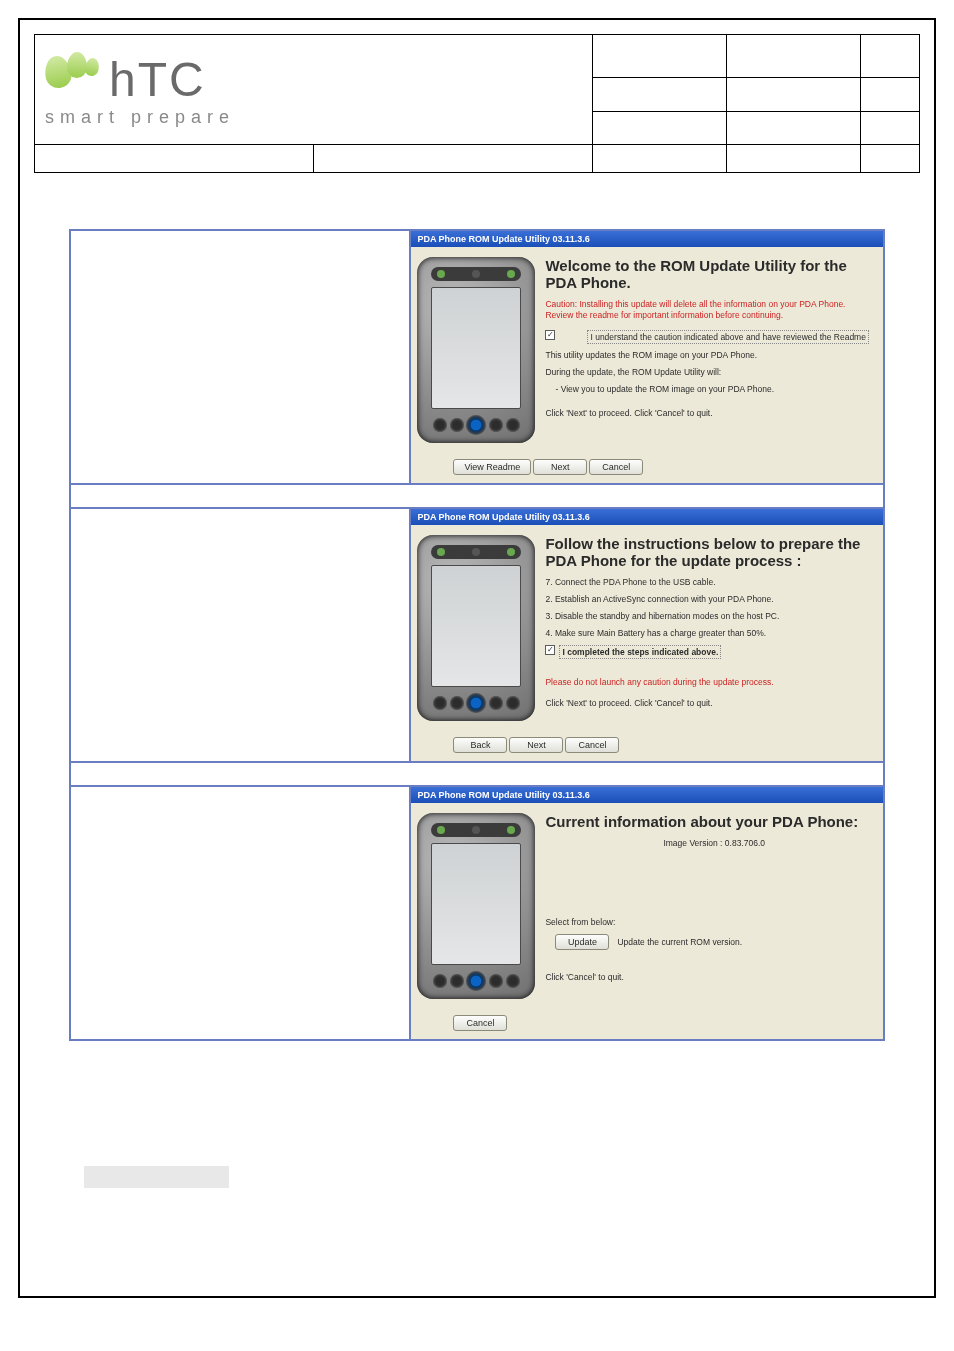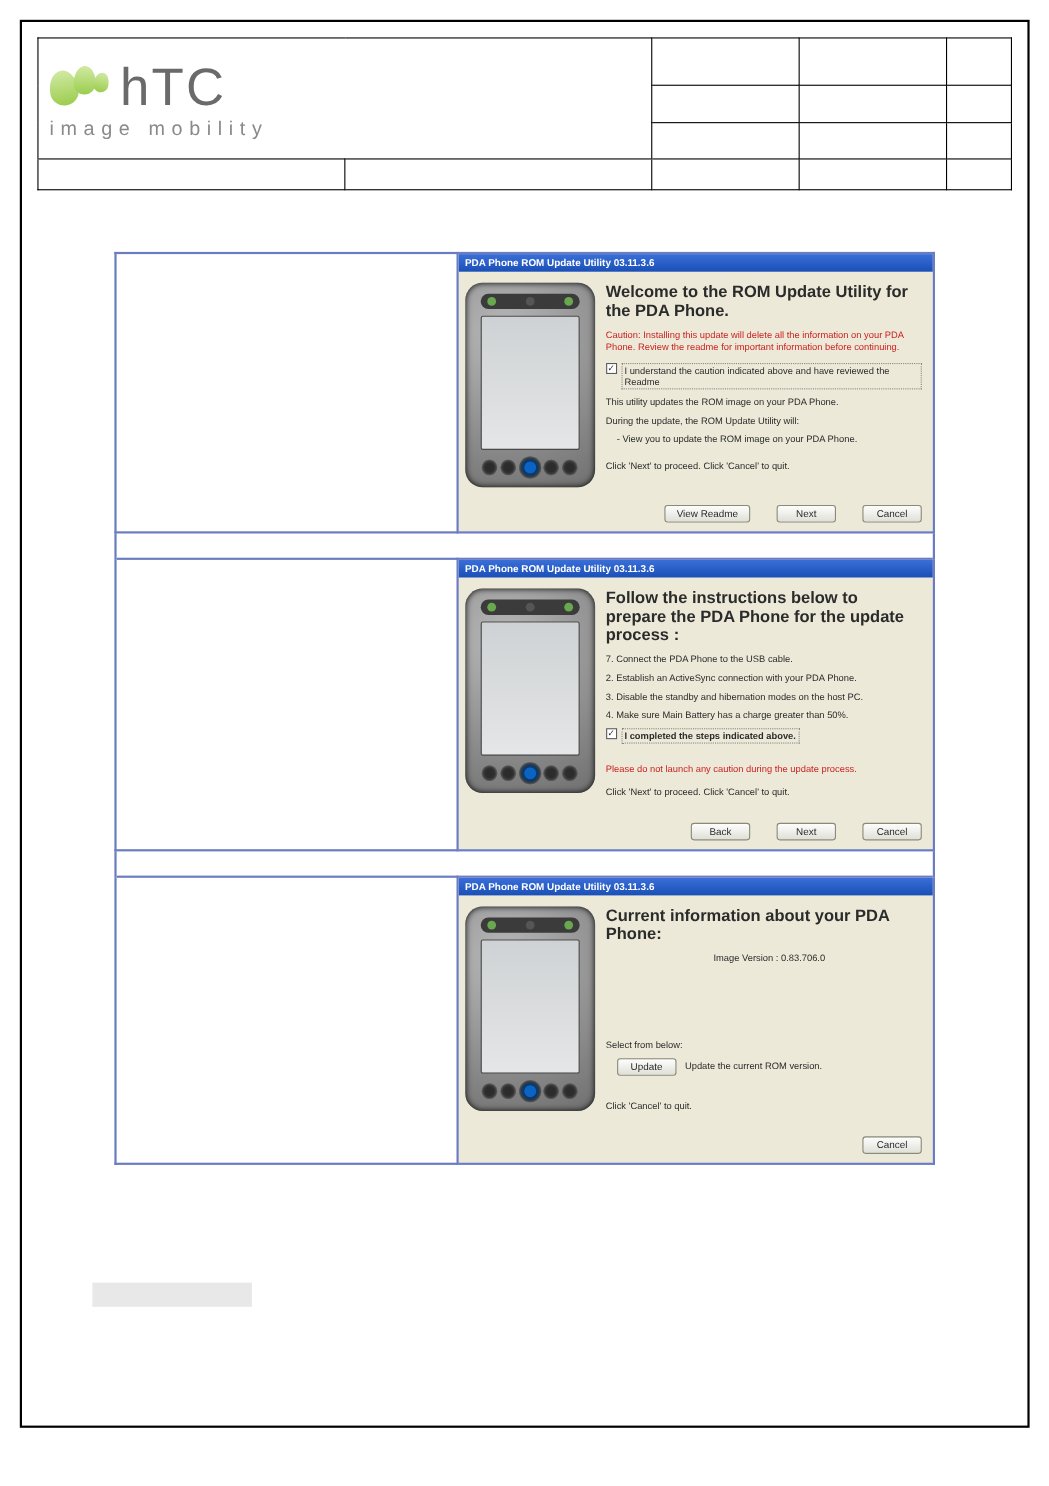--- a/index.html
+++ b/index.html
@@ -3,33 +3,33 @@
 <meta charset="utf-8">
 <style>
   * { box-sizing: border-box; margin: 0; padding: 0; }
   body { font-family: Arial, sans-serif; background: #fff; width: 954px; margin: 0 auto; }
   .page-border { border: 2px solid #000; margin: 18px; padding: 14px 14px 40px 14px; min-height: 1280px; position: relative; }
 
   
   .header-table { border-collapse: collapse; width: 100%; table-layout: fixed; }
   .header-table td { border: 1px solid #000; vertical-align: middle; }
   .logo-cell { width: 530px; height: 110px; border-bottom: none !important; }
-  .logo-wrap { display: flex; align-items: center; gap: 6px; padding: 6px 10px 0 10px; }
+  .logo-wrap { display: flex; align-items: flex-start; gap: 6px; padding: 6px 10px 0 10px; }
   .logo-shape { width: 58px; height: 38px; position: relative; }
   .logo-shape span { position: absolute; background: linear-gradient(180deg,#d1e9a3,#9bcd4e); border-radius: 50% 50% 50% 50% / 60% 60% 40% 40%; }
   .leaf1 { width: 26px; height: 32px; left: 0; top: 4px; transform: rotate(-10deg); }
   .leaf2 { width: 20px; height: 26px; left: 22px; top: 0; transform: rotate(2deg); }
   .leaf3 { width: 14px; height: 18px; left: 40px; top: 6px; transform: rotate(12deg); }
   .htc-text { font-family: Arial, sans-serif; font-size: 48px; font-weight: 300; color: #6a6a6a; letter-spacing: 2px; }
   .htc-tag { font-size: 18px; letter-spacing: 6px; color: #8a8a8a; padding: 0 10px 6px 10px; }
   .hdr-row2 td { height: 28px; }
   .hdr-right { width: 127px; }
 
   
-  .content-table { border-collapse: collapse; width: 746px; margin: 56px auto 0 auto; }
+  .content-table { border-collapse: collapse; width: 816px; margin: 56px auto 0 auto; }
   .content-table td { border: 2px solid #6b7dc2; vertical-align: top; }
   .step-col { width: 312px; }
   .shot-col { width: 434px; padding: 0; }
   .gap-row td { border-left: 2px solid #6b7dc2; border-right: 2px solid #6b7dc2; border-top: none; border-bottom: none; height: 24px; }
 
   
   .dialog { background: #ece9d8; font-family: Tahoma, Arial, sans-serif; font-size: 9px; color: #2b2b2b; }
   .titlebar { background: linear-gradient(180deg,#3a6fd8,#1b4fb8); color: #fff; font-weight: bold; font-size: 9px; padding: 3px 6px; }
   .dialog-body { display: flex; padding: 10px 10px 10px 6px; gap: 10px; }
   .pda { width: 118px; height: 186px; background: radial-gradient(circle at 30% 25%, #b8b8b8, #6f6f6f); border-radius: 16px; position: relative; box-shadow: inset 0 0 6px #000; }
@@ -40,21 +40,21 @@
   .pda-btns span { width: 14px; height: 14px; background:#2c2c2c; border-radius:50%; box-shadow: inset 0 0 3px #888; }
   .pda-btns .center { width: 20px; height: 20px; background: radial-gradient(circle,#0b64c4 35%,#083c73 40%,#2c2c2c 70%); }
 
   .dlg-right { flex: 1; }
   .dlg-h { font-weight: bold; font-size: 15px; margin-bottom: 8px; }
   .dlg-warn { color: #c22; font-size: 8.5px; line-height: 1.25; margin-bottom: 10px; }
   .chk-row { display: flex; align-items: flex-start; gap: 4px; margin: 6px 0; font-size: 8.5px; }
   .chk { width: 10px; height: 10px; border: 1px solid #5b5b5b; background:#fff; flex-shrink:0; display:flex; align-items:center; justify-content:center; font-size:8px; line-height:1; }
   .dlg-p { font-size: 8.5px; margin: 6px 0; line-height: 1.3; }
   .dlg-li { font-size: 8.5px; margin: 3px 0 3px 10px; }
-  .btn-row { display: flex; justify-content: flex-end; gap: 24px; padding: 6px 10px 8px 0; margin-left: 42px; }
+  .btn-row { display: flex; justify-content: flex-start; gap: 2px; padding: 6px 10px 8px 0; margin-left: 42px; }
   .w-btn { background: linear-gradient(180deg,#fdfdfd,#e0e0d8); border: 1px solid #8a8a7a; border-radius: 3px; font-size: 9px; padding: 2px 10px; min-width: 54px; text-align:center; cursor:pointer; }
 
   .footnote-box { position: absolute; left: 64px; bottom: 108px; width: 145px; height: 22px; background: #e8e8e8; }
 </style>
 </head>
 <body>
 
 <div class="page-border">
 
   <table class="header-table">
@@ -62,21 +62,21 @@
         <tr>
       <td class="logo-cell" rowspan="3" colspan="2" style="border-bottom:1px solid #000;">
         <div class="logo-wrap">
           <div class="logo-shape">
             <span class="leaf1"></span>
                 <span class="leaf2"></span>
                 <span class="leaf3"></span>
           </div>
           <div class="htc-text">hTC</div>
         </div>
-        <div class="htc-tag">image mobility</div>
+        <div class="htc-tag">smart prepare</div>
       </td>
       <td class="hdr-right" style="height:36px;"></td>
       <td class="hdr-right"></td>
       <td style="width:56px;"></td>
     </tr>
     <tr class="hdr-row2">
       <td></td>
       <td></td>
       <td></td>
     </tr>
@@ -117,21 +117,21 @@
                     <span class="center"></span>
                     <span></span>
                     <span></span>
                   </div>
             </div>
             <div class="dlg-right">
               <div class="dlg-h">Welcome to the ROM Update Utility for the PDA Phone.</div>
               <div class="dlg-warn">Caution: Installing this update will delete all the information on your PDA Phone. Review the readme for important information before continuing.</div>
               <div class="chk-row">
                 <div class="chk">✓</div>
-                <div style="border:1px dotted #888; padding:1px 2px;">I understand the caution indicated above and have reviewed the Readme</div>
+                <div style="border:1px dotted #888; padding:1px 2px;margin-left:28px;">I understand the caution indicated above and have reviewed the Readme</div>
               </div>
               <div class="dlg-p">This utility updates the ROM image on your PDA Phone.</div>
               <div class="dlg-p">During the update, the ROM Update Utility will:</div>
               <div class="dlg-li">- <span>View you to update the ROM image on your PDA Phone.</span></div>
               <div class="dlg-p" style="margin-top:14px;">Click 'Next' to proceed. Click 'Cancel' to quit.</div>
             </div>
           </div>
           <div class="btn-row">
             <div class="w-btn">View Readme</div>
             <div class="w-btn">Next</div>

